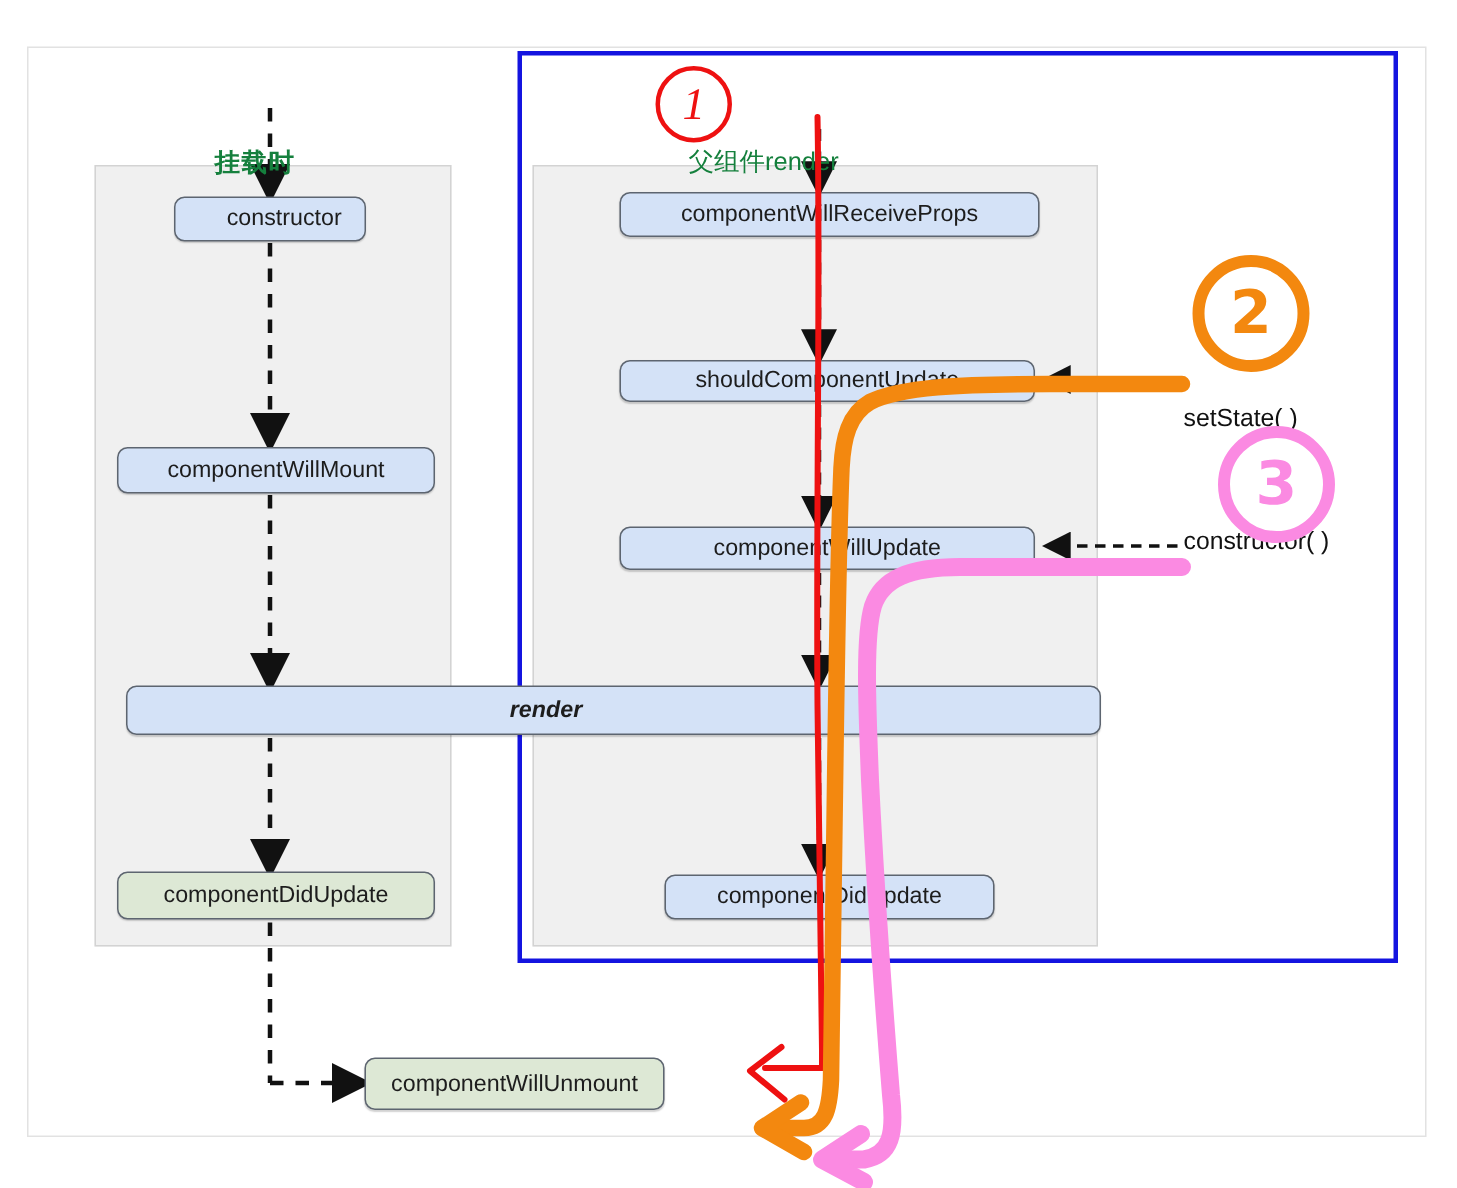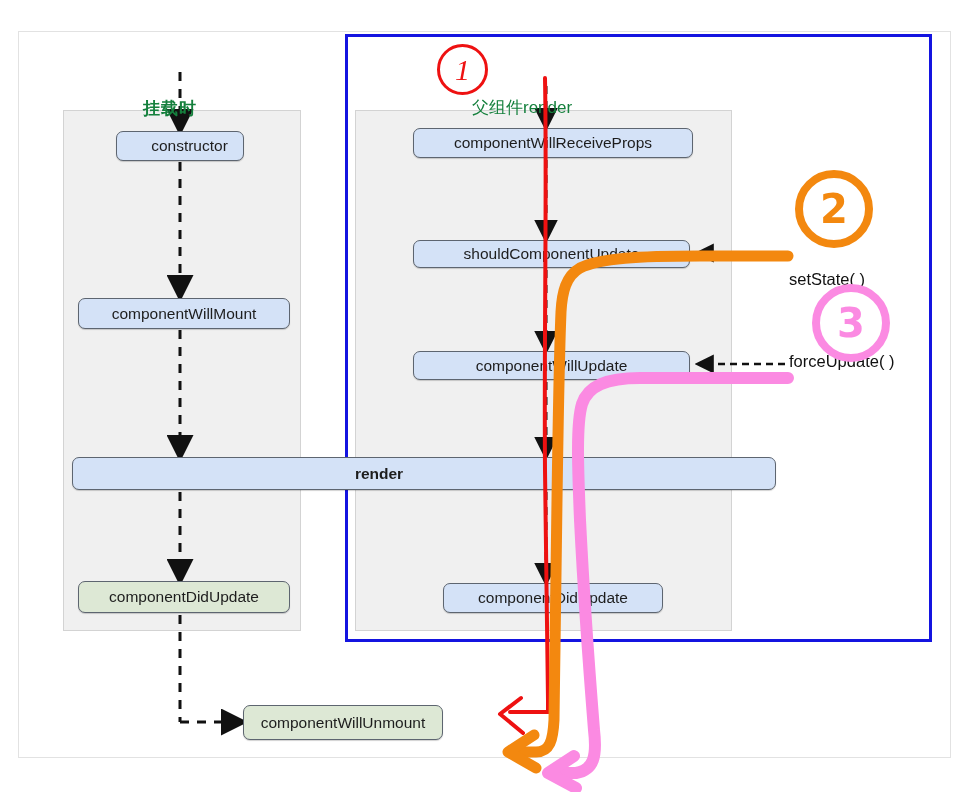--- a/index.html
+++ b/index.html
@@ -72,38 +72,38 @@
   #box-constructor          { left: 116px; top: 131px; width: 128px; height: 30px; padding-left: 19px; }
   #box-componentwillmount   { left: 78px;  top: 298px; width: 212px; height: 31px; }
   #box-componentdidmount    { left: 78px;  top: 581px; width: 212px; height: 32px; }
   #box-componentwillunmount { left: 243px; top: 705px; width: 200px; height: 35px; }
 
   #box-componentwillreceiveprops { left: 413px; top: 128px; width: 280px; height: 30px; }
   #box-shouldcomponentupdate     { left: 413px; top: 240px; width: 277px; height: 28px; }
   #box-componentwillupdate       { left: 413px; top: 351px; width: 277px; height: 29px; }
   #box-componentdidupdate        { left: 443px; top: 583px; width: 220px; height: 30px; }
 
-  #box-render { left: 72px; top: 457px; width: 704px; height: 33px; }
+  #box-render { left: 84px; top: 457px; width: 650px; height: 33px; font-style: italic; }
   #box-render .render-label {
     position: absolute;
     left: 0; right: 0;
     text-align: center;
     transform: translateX(-45px);
   }
 
   
   .head-label {
     position: absolute;
     font-size: 17px;
     color: #15803d;
     white-space: nowrap;
     margin-top: 45px;
   }
   #label-mount-phase  { left: 143px; top: 52px; font-weight: bold; letter-spacing: 1px; }
-  #label-parent-render{ left: 472px; top: 51px; }
+  #label-parent-render{ left: 459px; top: 51px; }
 
   
   .trigger-label {
     position: absolute;
     font-size: 16.5px;
     color: #111111;
     white-space: nowrap;
   }
   #label-setstate    { left: 789px; top: 242px; margin-top: 28px; }
   #label-forceupdate { left: 789px; top: 352px; }
@@ -235,21 +235,21 @@
   <div class="lc-box lc-green" id="box-componentwillunmount">
     <span>componentWillUnmount</span>
   </div>
 
   <div class="head-label" id="label-mount-phase">挂载时</div>
 
   <div class="head-label" id="label-parent-render">父组件render</div>
 
   <div class="trigger-label" id="label-setstate">setState( )</div>
 
-  <div class="trigger-label" id="label-forceupdate">forceUpdate( )</div>
+  <div class="trigger-label" id="label-forceupdate">constructor( )</div>
 
   <svg class="overlay" viewBox="0 0 971 792">
     <path d="M545,78 C547,190 544,330 545,470 C546,560 547,640 548,700 L548,712
              L510,712" stroke="#ee1111" stroke-width="4" fill="none" stroke-linecap="round"></path>
     <path d="M521,698 L500,714 L523,733" stroke="#ee1111" stroke-width="4" fill="none" stroke-linecap="round" stroke-linejoin="round"></path>
   </svg>
 
   <svg class="overlay" viewBox="0 0 971 792">
     <path d="M788,256 L700,256 C640,256 600,258 580,268
              C566,276 562,292 561,312

